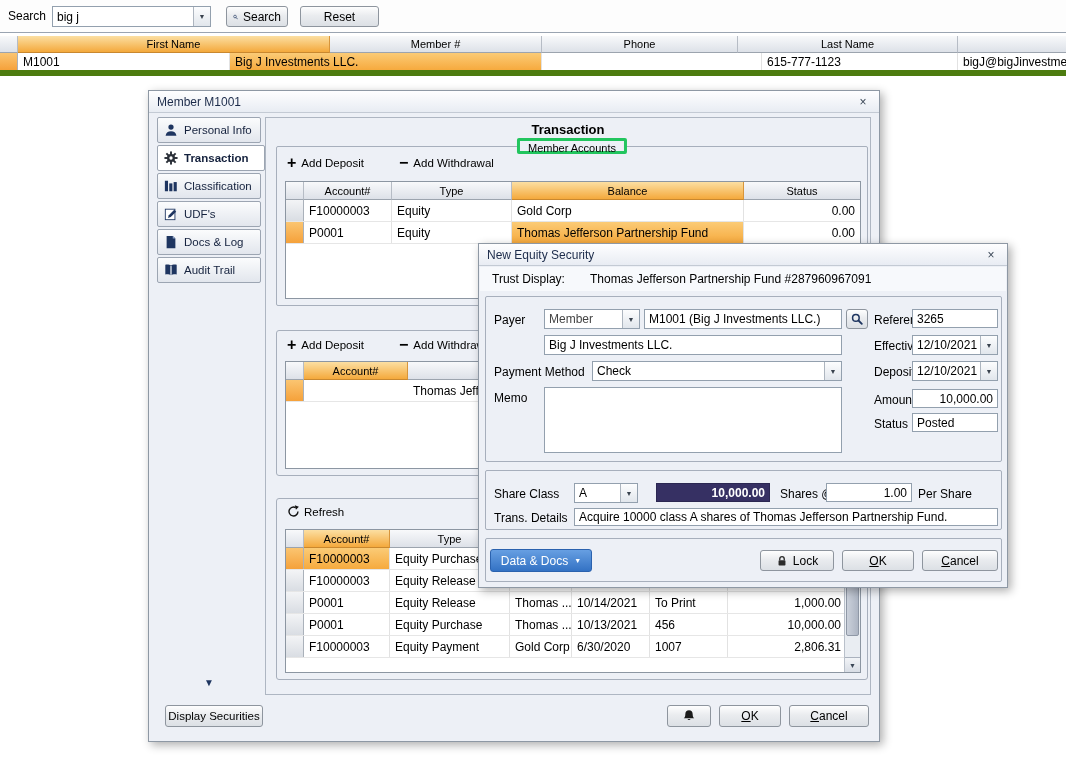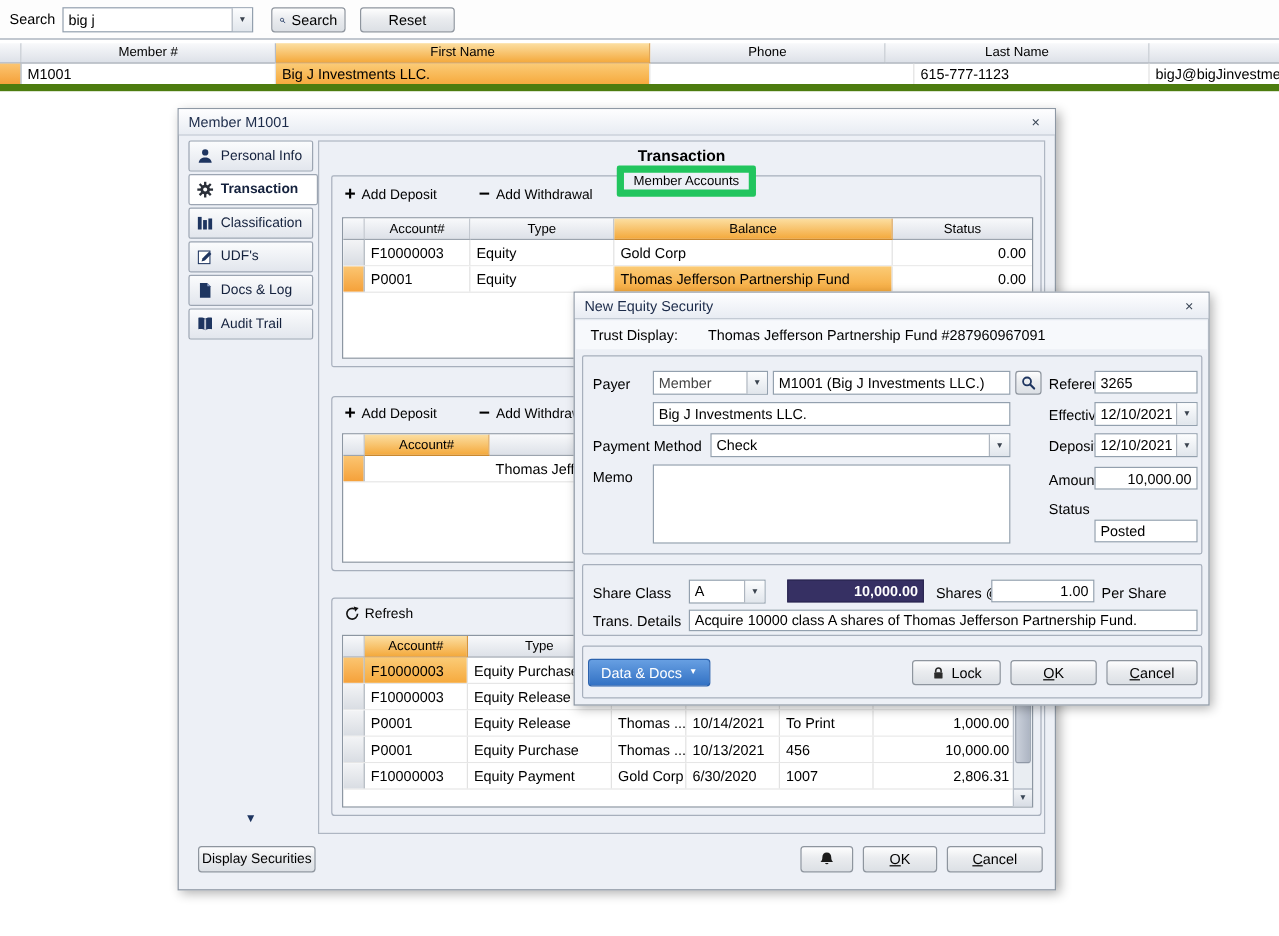--- a/index.html
+++ b/index.html
@@ -50,22 +50,22 @@
   
   .dialog { position:absolute; background:#EDF0F6; border:1px solid #8E98A4;
             box-shadow:3px 3px 9px rgba(0,0,0,.32); }
   .titlebar { position:absolute; left:0; top:0; right:0; height:22px;
               background:linear-gradient(#FEFEFF,#E8ECF3); border-bottom:1px solid #C3CAD4;
               display:flex; align-items:center; padding:0 8px; font-size:12px; color:#1C2B4A; }
   .close-x { margin-left:auto; width:16px; text-align:center; font-size:12px; color:#3A4656; }
   .section { position:absolute; border:1px solid #A7AFBC; border-radius:3px; background:#EDF0F6; }
   .gbox { position:absolute; border:1px solid #A7AFBC; border-radius:2px; }
   .legend { position:absolute; top:-9px; left:50%; transform:translateX(-50%);
-            background:#EDF0F6; border:6px solid #22c55e; padding:0 8px; font-size:11px;
-            height:26px; line-height:14px; border-radius:2px; white-space:nowrap; }
+            background:#EDF0F6; border:3px solid #22c55e; padding:0 8px; font-size:11px;
+            height:16px; line-height:14px; border-radius:2px; white-space:nowrap; }
   .tool { position:absolute; display:flex; align-items:center; gap:4px; font-size:11.5px; }
   .pm { font-size:16px; font-weight:bold; line-height:1; margin-right:1px; }
   .lbl { position:absolute; white-space:nowrap; }
 
   
   .tab { position:absolute; left:8px; width:104px; height:26px; display:flex; align-items:center;
          gap:6px; padding:0 6px; background:linear-gradient(#FBFCFD,#E2E6ED);
          border:1px solid #9CA5B2; border-radius:2px; color:#14213D; font-size:11.5px; }
   .tab.sel { background:#fff; font-weight:bold; width:108px; }
   .tab svg { flex:none; }
@@ -106,22 +106,22 @@
     <span>Search</span>
   </button>
   <button class="win-btn abs" style="left:300px;top:6px;width:79px;height:21px;">
     <span>Reset</span>
   </button>
 </div>
 
 <div class="abs" style="left:0;top:36px;width:1066px;">
   <div class="g-head" style="height:17px;">
     <div class="hcell sel-col"></div>
+    <div class="hcell orange" style="width:312px;">First Name</div>
     <div class="hcell" style="width:212px;">Member #</div>
-    <div class="hcell orange" style="width:312px;">First Name</div>
     <div class="hcell" style="width:196px;">Phone</div>
     <div class="hcell" style="width:220px;">Last Name</div>
     <div class="hcell" style="flex:1;border-right:none;"></div>
   </div>
   <div class="g-row" style="height:23px;border-bottom:6px solid #4d7c0f;">
     <div class="cell sel-col marker on"></div>
     <div class="cell" style="width:212px;">M1001</div>
     <div class="cell on" style="width:312px;">Big J Investments LLC.</div>
     <div class="cell" style="width:220px;"></div>
     <div class="cell" style="width:196px;">615-777-1123</div>
@@ -388,21 +388,21 @@
     </div>
 
     <span class="lbl" style="left:8px;top:94px;">Memo</span>
     <textarea class="f abs" style="left: 58px; top: 90px; width: 298px; height: 66px; background: rgb(255, 255, 255); border: 1px solid rgb(147, 160, 174); resize: none; padding: 2px 4px;"></textarea>
 
     <span class="lbl" style="left:388px;top:96px;">Amount</span>
     <div class="tbox num abs" style="left:426px;top:92px;width:86px;height:19px;">
       <input class="f" value="10,000.00" style="">
     </div>
     <span class="lbl" style="left:388px;top:120px;">Status</span>
-    <div class="tbox abs" style="left:426px;top:116px;width:86px;height:19px;margin-top:20px;">
+    <div class="tbox abs" style="left:426px;top:116px;width:86px;height:19px;">
       <input class="f" value="Posted" style="">
     </div>
   </div>
 
   <div class="gbox" style="left:6px;top:226px;width:517px;height:60px;">
     <span class="lbl" style="left:8px;top:16px;">Share Class</span>
     <div class="combo abs" style="left:88px;top:12px;width:64px;height:20px;">
       <span class="val">A</span>
       <span class="drop-btn">▼</span>
     </div>

